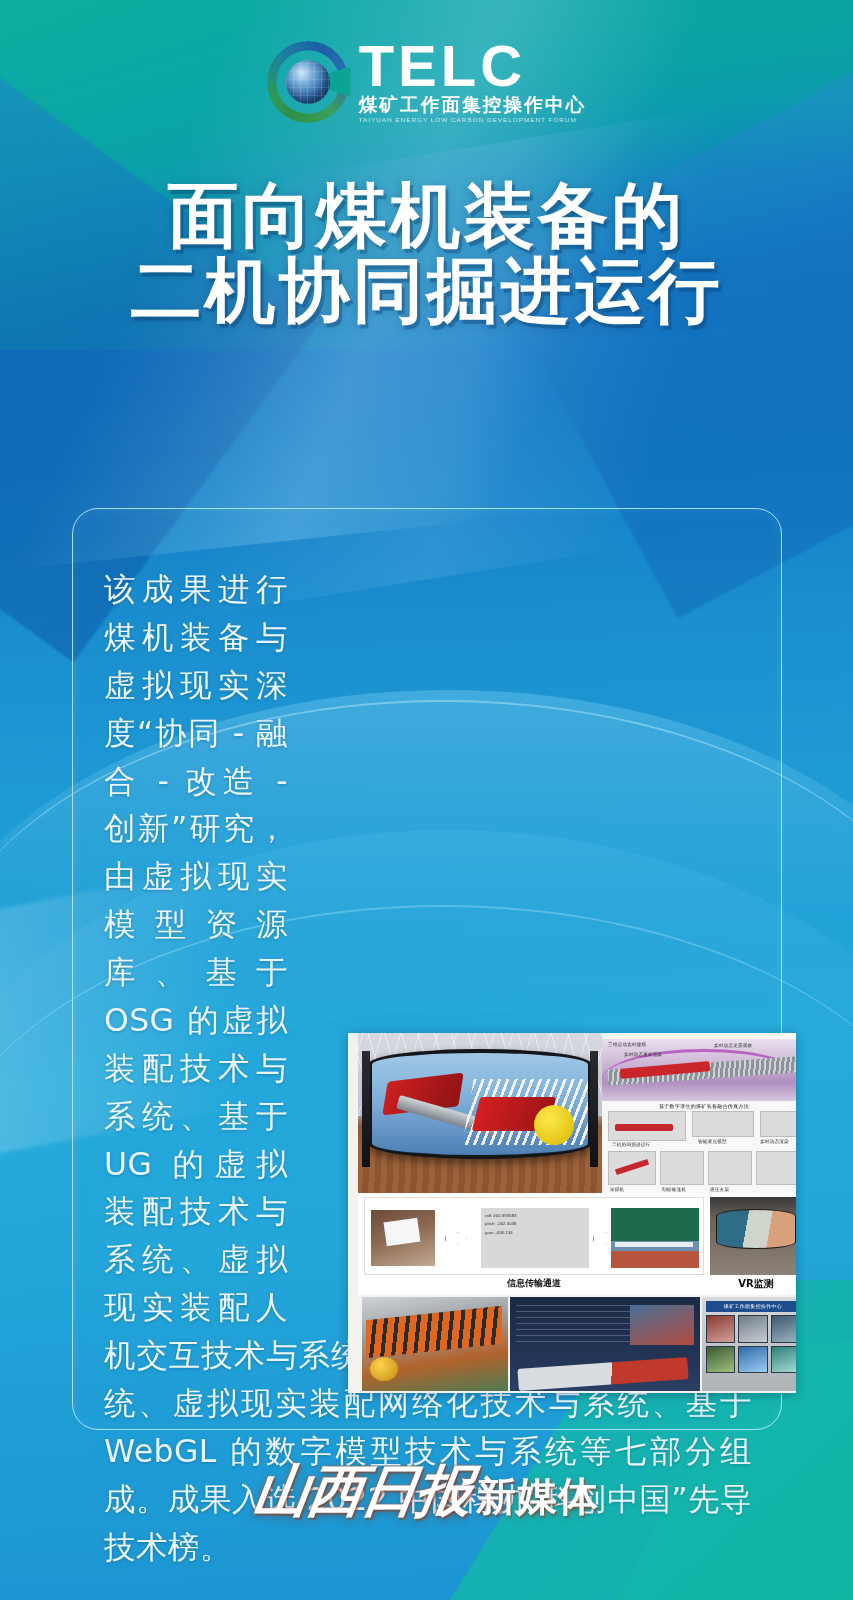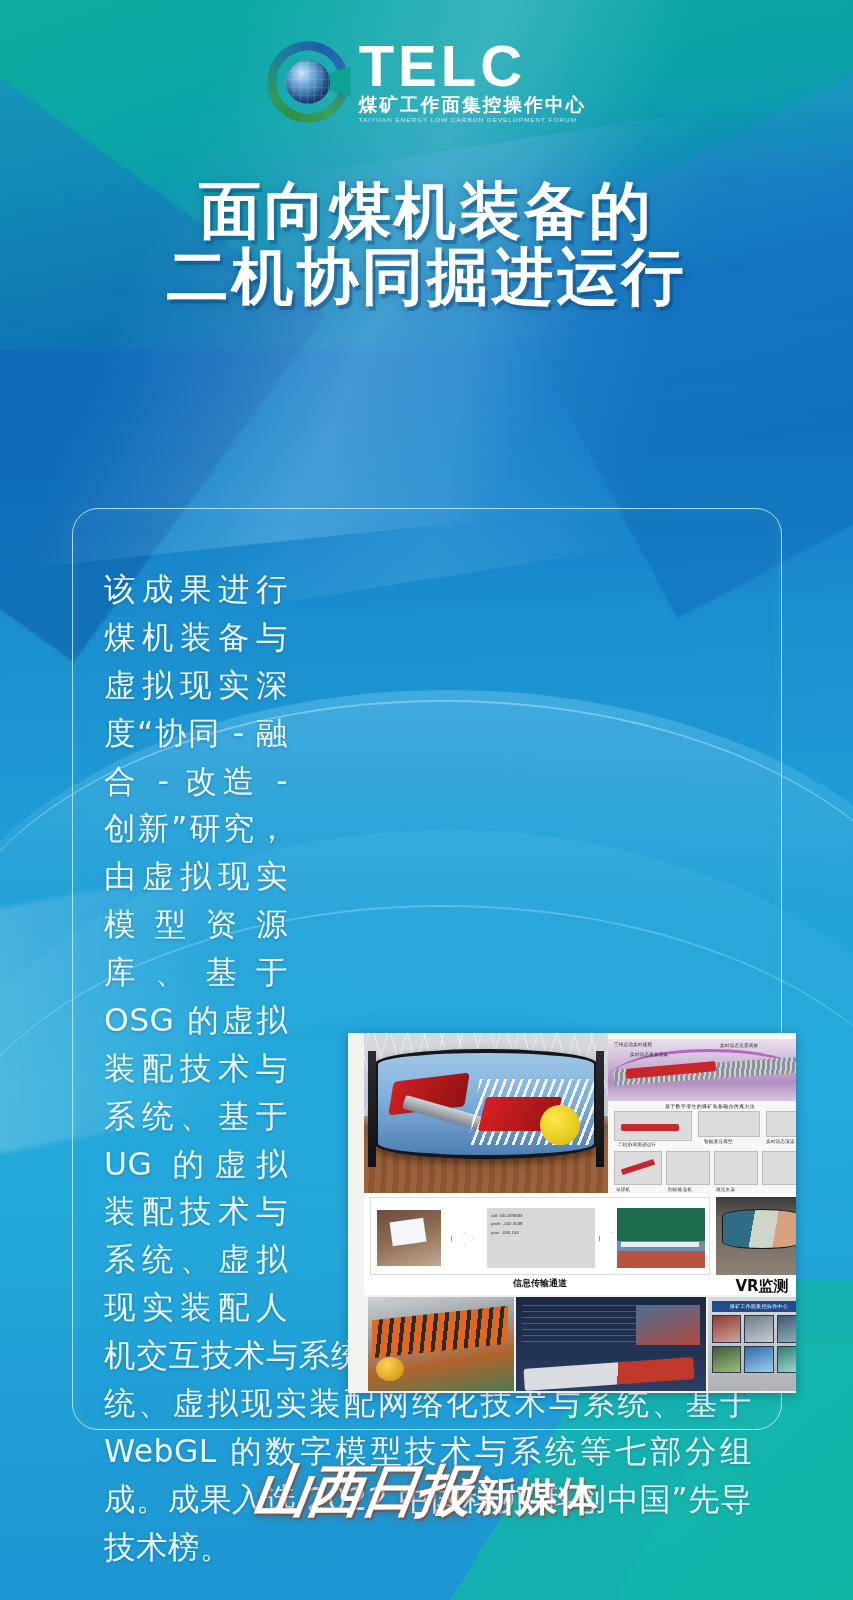--- a/index.html
+++ b/index.html
@@ -156,21 +156,21 @@
     margin-top:2px; transform:scaleY(.9); transform-origin:left top;
     white-space:nowrap;
   }
 
   
   .title{
     position:absolute; top:178px; left:0; width:100%;
     text-align:center; z-index:6;
     color:#ffffff;
     font-weight:800;
-    font-size:62px;
+    font-size:71px;
     line-height:1.06;
     letter-spacing:3px;
     text-shadow:
        3px 4px 0 rgba(10,60,110,.35),
        0 2px 10px rgba(5,45,90,.30);
     font-family:"DejaVu Sans","Liberation Sans",sans-serif;
     font-stretch:condensed;
   }
   .title div{ white-space:nowrap; }
 
@@ -205,21 +205,21 @@
 
   
   .collage{
     position:absolute;
     left:348px; top:1033px; width:448px; height:360px;
     z-index:8;
     background:#f2f2ef;
     overflow:hidden;
     box-shadow:0 2px 10px rgba(0,20,50,.3);
   }
-  .c-row{ position:absolute; left:16px; width:100%; }
+  .c-row{ position:absolute; left:10px; width:100%; }
   .r1{ top:0; height:160px; }
   .r2{ top:160px; height:102px; background:#ffffff; }
   .r3{ top:262px; height:98px; }
 
   .cell{ position:absolute; overflow:hidden; }
 
   
   .vr-room{
     left:0; top:0; width:244px; height:160px;
     background:linear-gradient(180deg,#c9ccd4 0%, #b9bcc6 48%, #8d5b3a 58%, #a9714a 100%);
@@ -367,21 +367,21 @@
     overflow:hidden;
   }
   .r2 .vr-photo .scr{
     position:absolute; left:6px; top:12px; width:80px; height:40px;
     border-radius:50% / 18%;
     background:linear-gradient(100deg,#2f6d86 0 38%, #cfd6c9 38% 66%, #d9a07e 66% 100%);
     border:1.5px solid #1a1a1a;
   }
   .r2 .vr-cap{
     position:absolute; right:4px; top:84px; width:92px; text-align:center;
-    font-size:15px; color:#111; font-weight:700;
+    font-size:10px; color:#111; font-weight:700;
     font-family:"DejaVu Sans","Liberation Sans",sans-serif;
   }
 
   
   .r3 .b1{
     left:4px; top:2px; width:146px; height:94px;
     background:linear-gradient(170deg,#cfd3d6 0%, #9aa0a4 34%, #b3632c 66%, #4d7a52 100%);
   }
   .r3 .b1 .rowbar{
     position:absolute; left:4px; top:16px; width:136px; height:38px;

